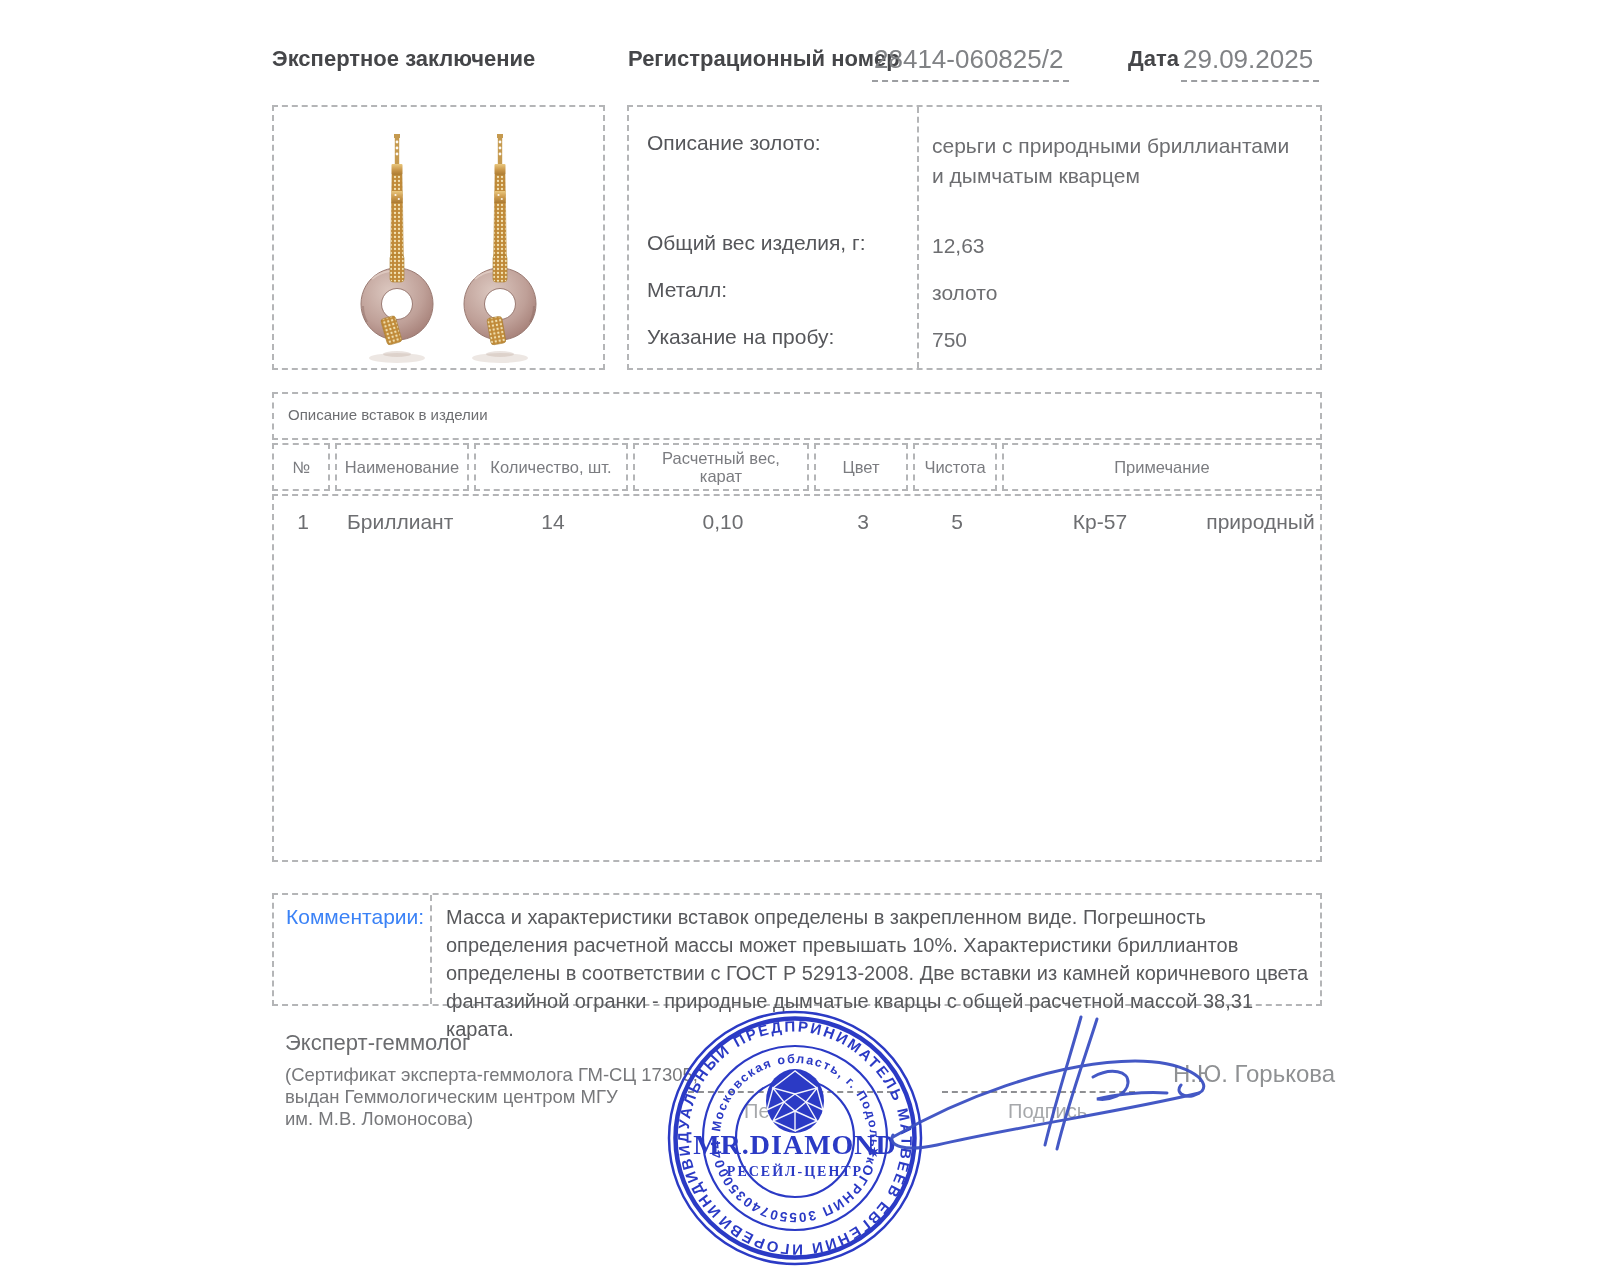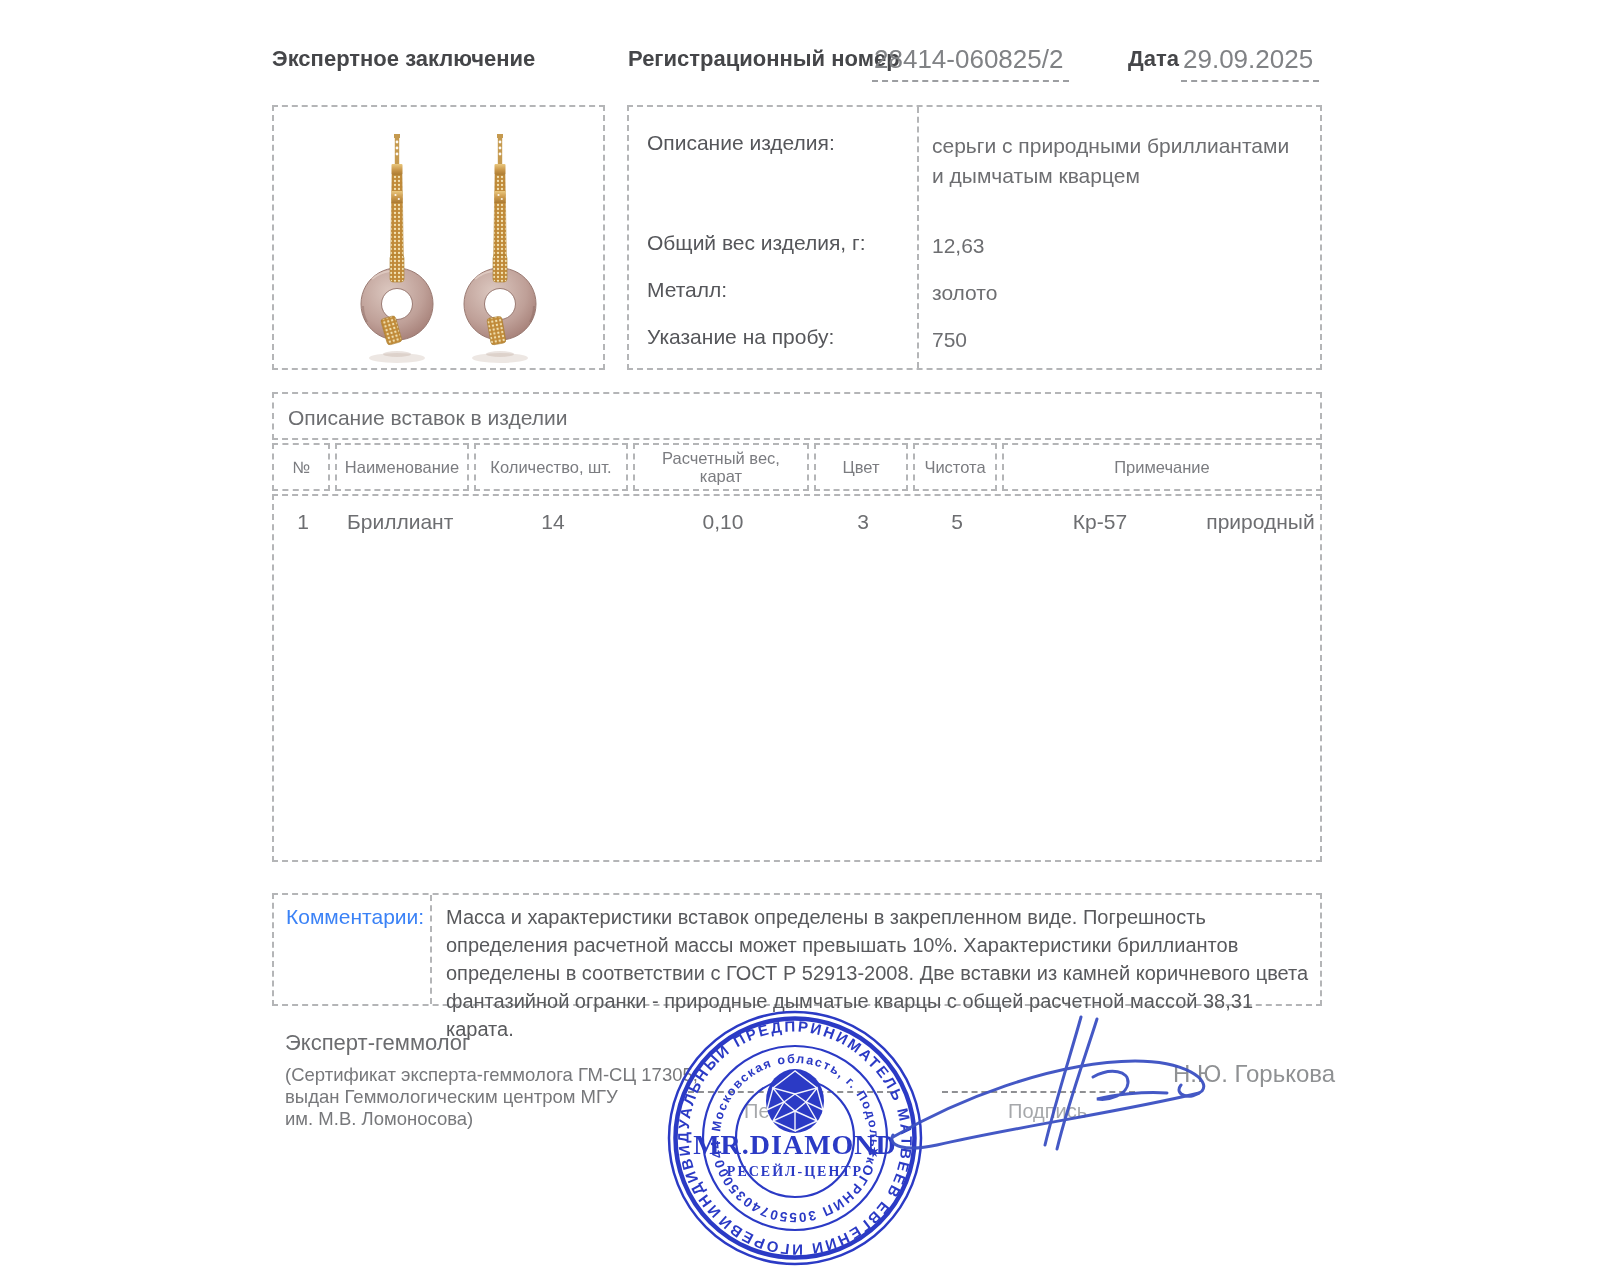--- a/index.html
+++ b/index.html
@@ -14,21 +14,21 @@
   .dashed-box { border:2px dashed #b4b5b7; background:#fff; }
 
   
   .info-box { padding:0; }
   .info-divider { position:absolute; top:0; bottom:0; left:288px; border-left:2px dashed #b4b5b7; }
   .info-row { position:absolute; left:0; right:0; }
   .info-label { position:absolute; left:18px; top:0; font-size:21px; color:#55565a; }
   .info-value { position:absolute; left:303px; top:0; width:362px; font-size:21px; color:#6d6e71; line-height:30px; }
 
   
-  .tbl-title { font-size:21px; color:#6d6e71; padding:12px 0 0 14px; }
+  .tbl-title { font-size:15px; color:#6d6e71; padding:12px 0 0 14px; }
   .hdr-row, .data-row { display:flex; gap:5px; }
   .hdr-cell {
     border:2px dashed #b4b5b7; height:48px; display:flex; align-items:center; justify-content:center;
     font-size:16.5px; color:#7b7c80; text-align:center; line-height:18px; padding:0 4px;
   }
   .c0{width:58px;} .c1{width:134px;} .c2{width:154px;} .c3{width:176px;}
   .c4{width:94px;} .c5{width:84px;} .c6{width:192px;} .c7{flex:1;}
   .data-row { padding-top:14px; }
   .data-cell { font-size:21px; color:#6d6e71; text-align:center; }
   .data-cell.left { text-align:left; padding-left:10px; }
@@ -132,21 +132,21 @@
         </g>
         <ellipse cx="0" cy="251" rx="28" ry="5" fill="#cbb9ae" opacity="0.35"></ellipse>
         <ellipse cx="0" cy="247" rx="14" ry="3" fill="#b9a396" opacity="0.3"></ellipse>
       </g>
     </svg>
   </div>
 
   <div class="abs dashed-box info-box" style="left:627px; top:105px; width:695px; height:265px;">
     <div class="info-divider"></div>
     <div class="info-row" style="top:24px;">
-      <span class="info-label">Описание изделия:</span>
+      <span class="info-label">Описание золото:</span>
       <div class="info-value">серьги с природными бриллиантами и дымчатым кварцем</div>
     </div>
     <div class="info-row" style="top:124px;">
       <span class="info-label">Общий вес изделия, г:</span>
       <div class="info-value">12,63</div>
     </div>
     <div class="info-row" style="top:171px;">
       <span class="info-label">Металл:</span>
       <div class="info-value">золото</div>
     </div>

